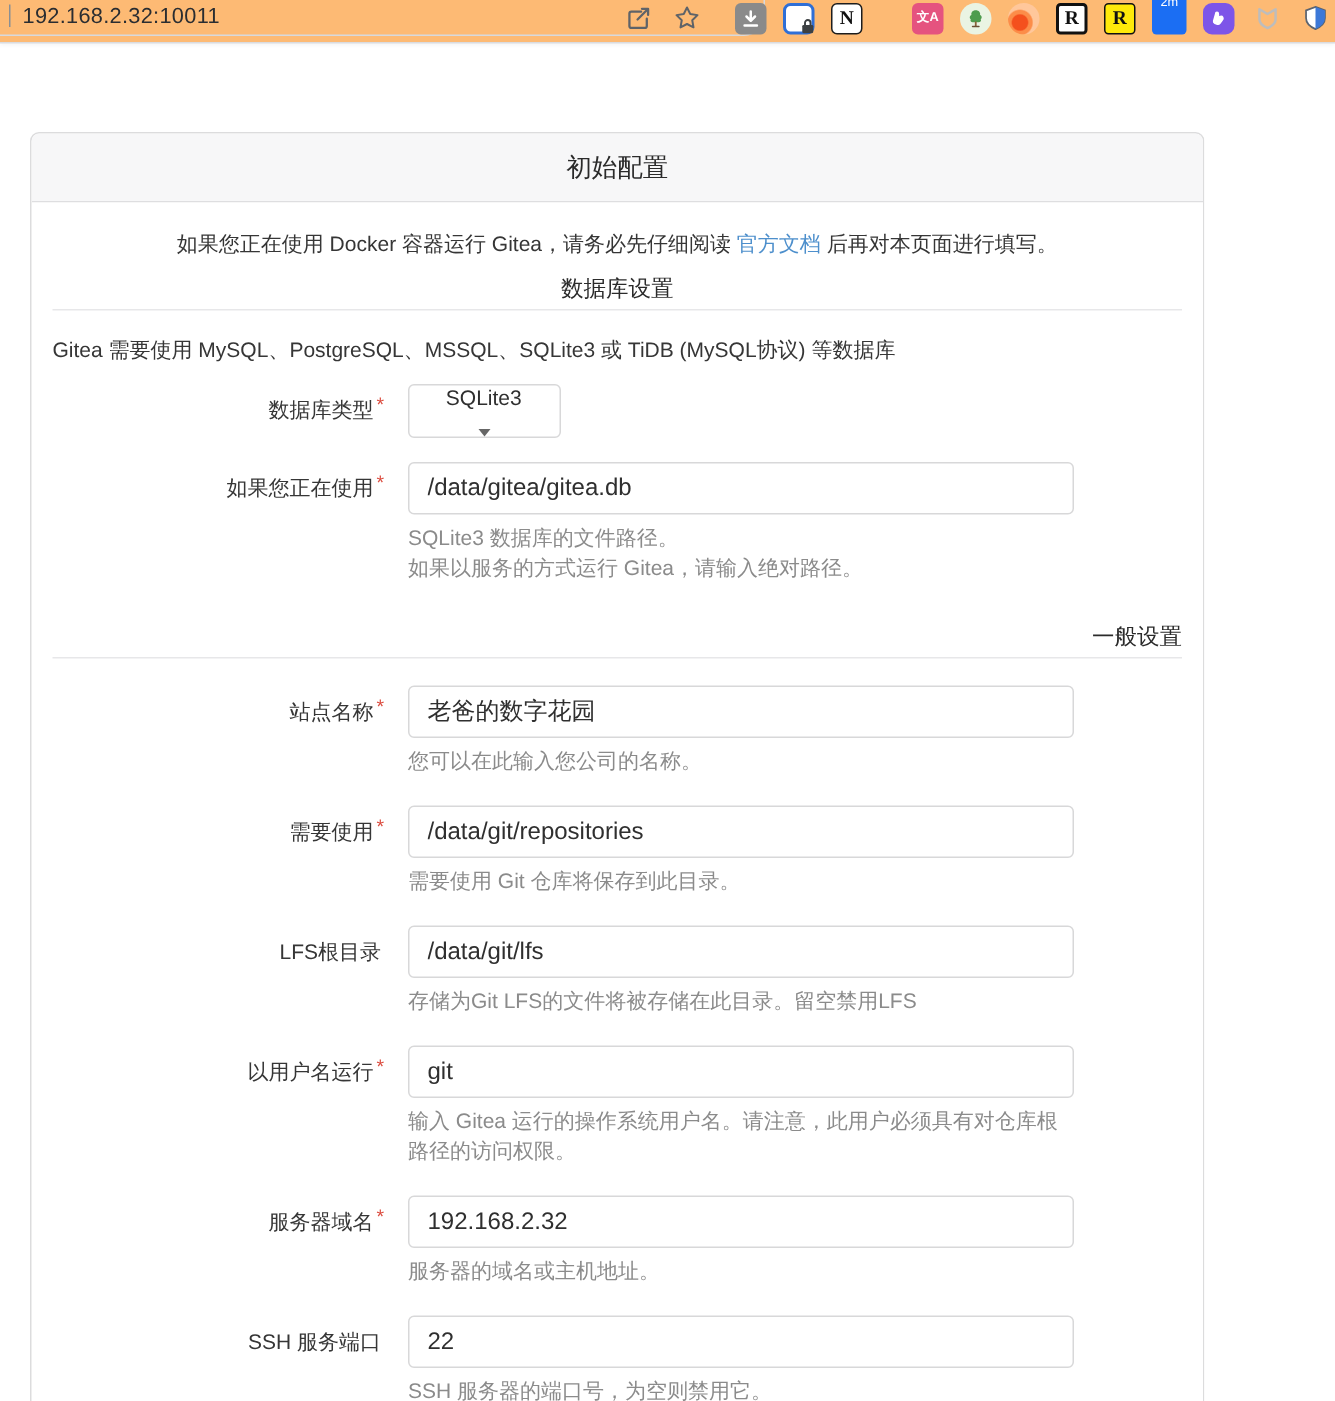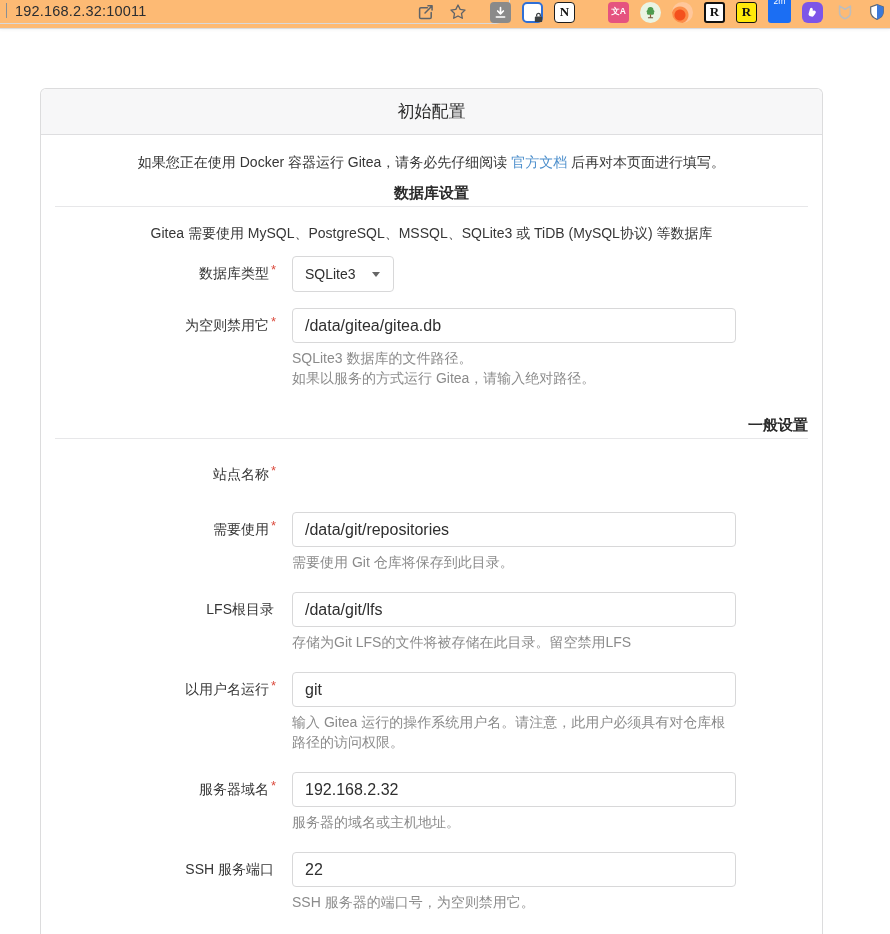--- a/index.html
+++ b/index.html
@@ -28,45 +28,45 @@
     font-family:"Liberation Serif","DejaVu Serif",serif;font-weight:bold;font-size:13px;color:#111;}
   .icon-r2{background:#ffe90a;border:1.6px solid #111;border-radius:3px;
     font-family:"Liberation Serif","DejaVu Serif",serif;font-weight:bold;font-size:13px;color:#111;}
   .icon-2m{position:relative;width:23px;height:22px;}
   .icon-2m .gauge{position:absolute;left:3px;top:0;}
   .icon-2m .lbl{position:absolute;left:0;bottom:0;width:23px;height:28px;background:#1b6ef3;
     border-radius:3px;color:#fff;font-size:8.5px;font-weight:normal;text-align:center;line-height:12px;}
   .icon-purple{background:#7d55e8;border-radius:6px;}
   
   .page{position:relative;}
-  .panel{margin:60px 0 0 40px;width:783px;height:846px;box-sizing:border-box;
+  .panel{margin:60px 0 0 20px;width:783px;height:846px;box-sizing:border-box;
     border:1px solid #dcdcdd;border-bottom:none;border-radius:6px 6px 0 0;background:#fff;overflow:hidden;}
   .panel-header{height:45px;background:#f7f7f8;border-bottom:1px solid #dedee0;
     display:flex;align-items:center;justify-content:center;border-radius:5px 5px 0 0;}
   .panel-title{font-size:17px;font-weight:500;color:#2b2b2b;}
   .notice{margin:17px 14px 0;text-align:center;font-size:14px;line-height:20px;color:#363636;}
   .link{color:#4d8fcc;text-decoration:none;cursor:pointer;}
-  .sec-h{margin:12px 14px 0;text-align:center;font-size:15px;font-weight:700;color:#2b2b2b;
+  .sec-h{margin:12px 14px 0;text-align:center;font-size:15px;font-weight:400;color:#2b2b2b;
     line-height:18px;padding-bottom:4px;border-bottom:1px solid #e7e7e9;}
   .sec-h.general{margin-top:28px;text-align:right;}
-  .db-hint{margin:16px 14px 0;text-align:center;font-size:14px;line-height:20px;color:#363636;}
+  .db-hint{margin:16px 14px 0;text-align:left;font-size:14px;line-height:20px;color:#363636;}
   .form-block{padding-left:14px;}
   .form-block.db{margin-top:13px;}
   .form-block.general{margin-top:18px;}
   .form-row{display:flex;margin-bottom:20px;}
   .form-row.tight{margin-bottom:16px;}
   .label-col{width:237px;box-sizing:border-box;text-align:right;padding-right:16px;
     line-height:35px;font-size:14px;color:#363636;white-space:nowrap;}
   .req{color:#db4c3f;font-size:13px;position:relative;top:-4px;margin-left:2px;}
   .input-col{width:444px;}
   .txt{width:100%;height:35px;box-sizing:border-box;border:1px solid #d8d8d9;border-radius:4px;
     padding:0 12px;font-size:16px;color:#2f2f2f;background:#fff;font-family:inherit;outline:none;}
   .dropdown{display:inline-flex;align-items:center;justify-content:space-between;width:102px;height:36px;
     box-sizing:border-box;border:1px solid #d8d8d9;border-radius:4px;background:#fff;
-    padding:0 13px 0 12px;font-size:14px;color:#2f2f2f;cursor:pointer;}
+    padding:0 13px 0 12px;font-size:14px;color:#2f2f2f;cursor:pointer;flex-direction:column;}
   .caret{width:0;height:0;border-left:4px solid transparent;border-right:4px solid transparent;
     border-top:5px solid #666;}
   .helper{margin-top:5px;font-size:14px;color:#8b8b8b;line-height:20px;}
 </style>
 </head>
 <body>
 
 <div class="chrome">
   <div class="omnibox"></div>
   <div class="url-sep"></div>
@@ -152,35 +152,39 @@
         <div class="label-col"><span>数据库类型</span><span class="req">*</span></div>
         <div class="input-col">
           <div class="dropdown">
             <span>SQLite3</span>
             <span class="caret"></span>
           </div>
         </div>
       </div>
 
       <div class="form-row">
-        <div class="label-col"><span>为空则禁用它</span><span class="req">*</span></div>
+        <div class="label-col"><span>如果您正在使用</span><span class="req">*</span></div>
         <div class="input-col">
           <input class="txt" value="/data/gitea/gitea.db" style="">
           <div class="helper">SQLite3 数据库的文件路径。</div>
           <div class="helper" style="margin-top:0">如果以服务的方式运行 Gitea，请输入绝对路径。</div>
         </div>
       </div>
     </div>
 
     <div class="sec-h general">一般设置</div>
 
     <div class="form-block general">
 
       <div class="form-row">
         <div class="label-col"><span>站点名称</span><span class="req">*</span></div>
+        <div class="input-col">
+          <input class="txt" value="老爸的数字花园" style="">
+          <div class="helper">您可以在此输入您公司的名称。</div>
+        </div>
       </div>
 
       <div class="form-row">
         <div class="label-col"><span>需要使用</span><span class="req">*</span></div>
         <div class="input-col">
           <input class="txt" value="/data/git/repositories" style="">
           <div class="helper">需要使用 Git 仓库将保存到此目录。</div>
         </div>
       </div>
 

